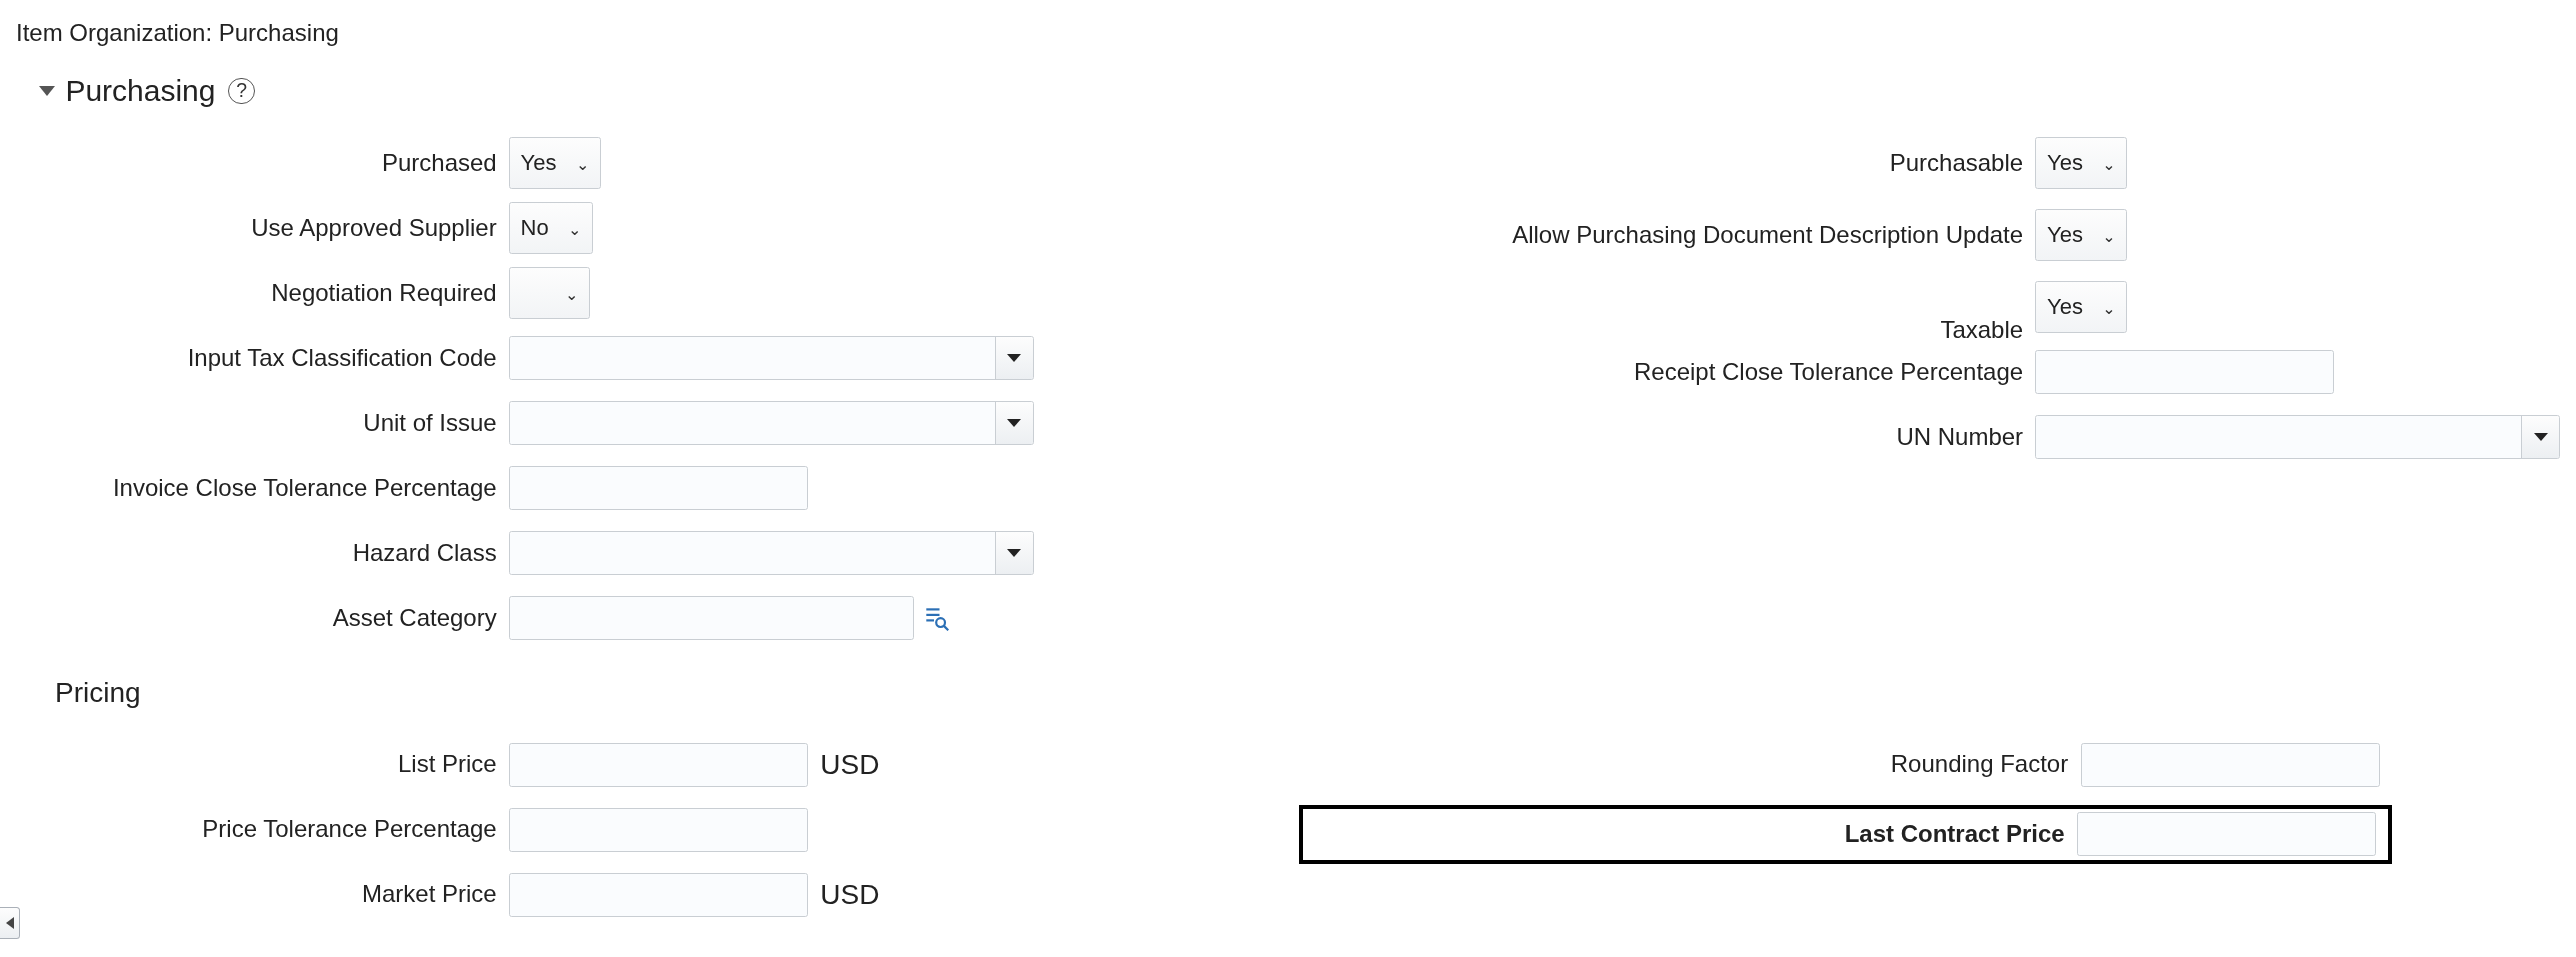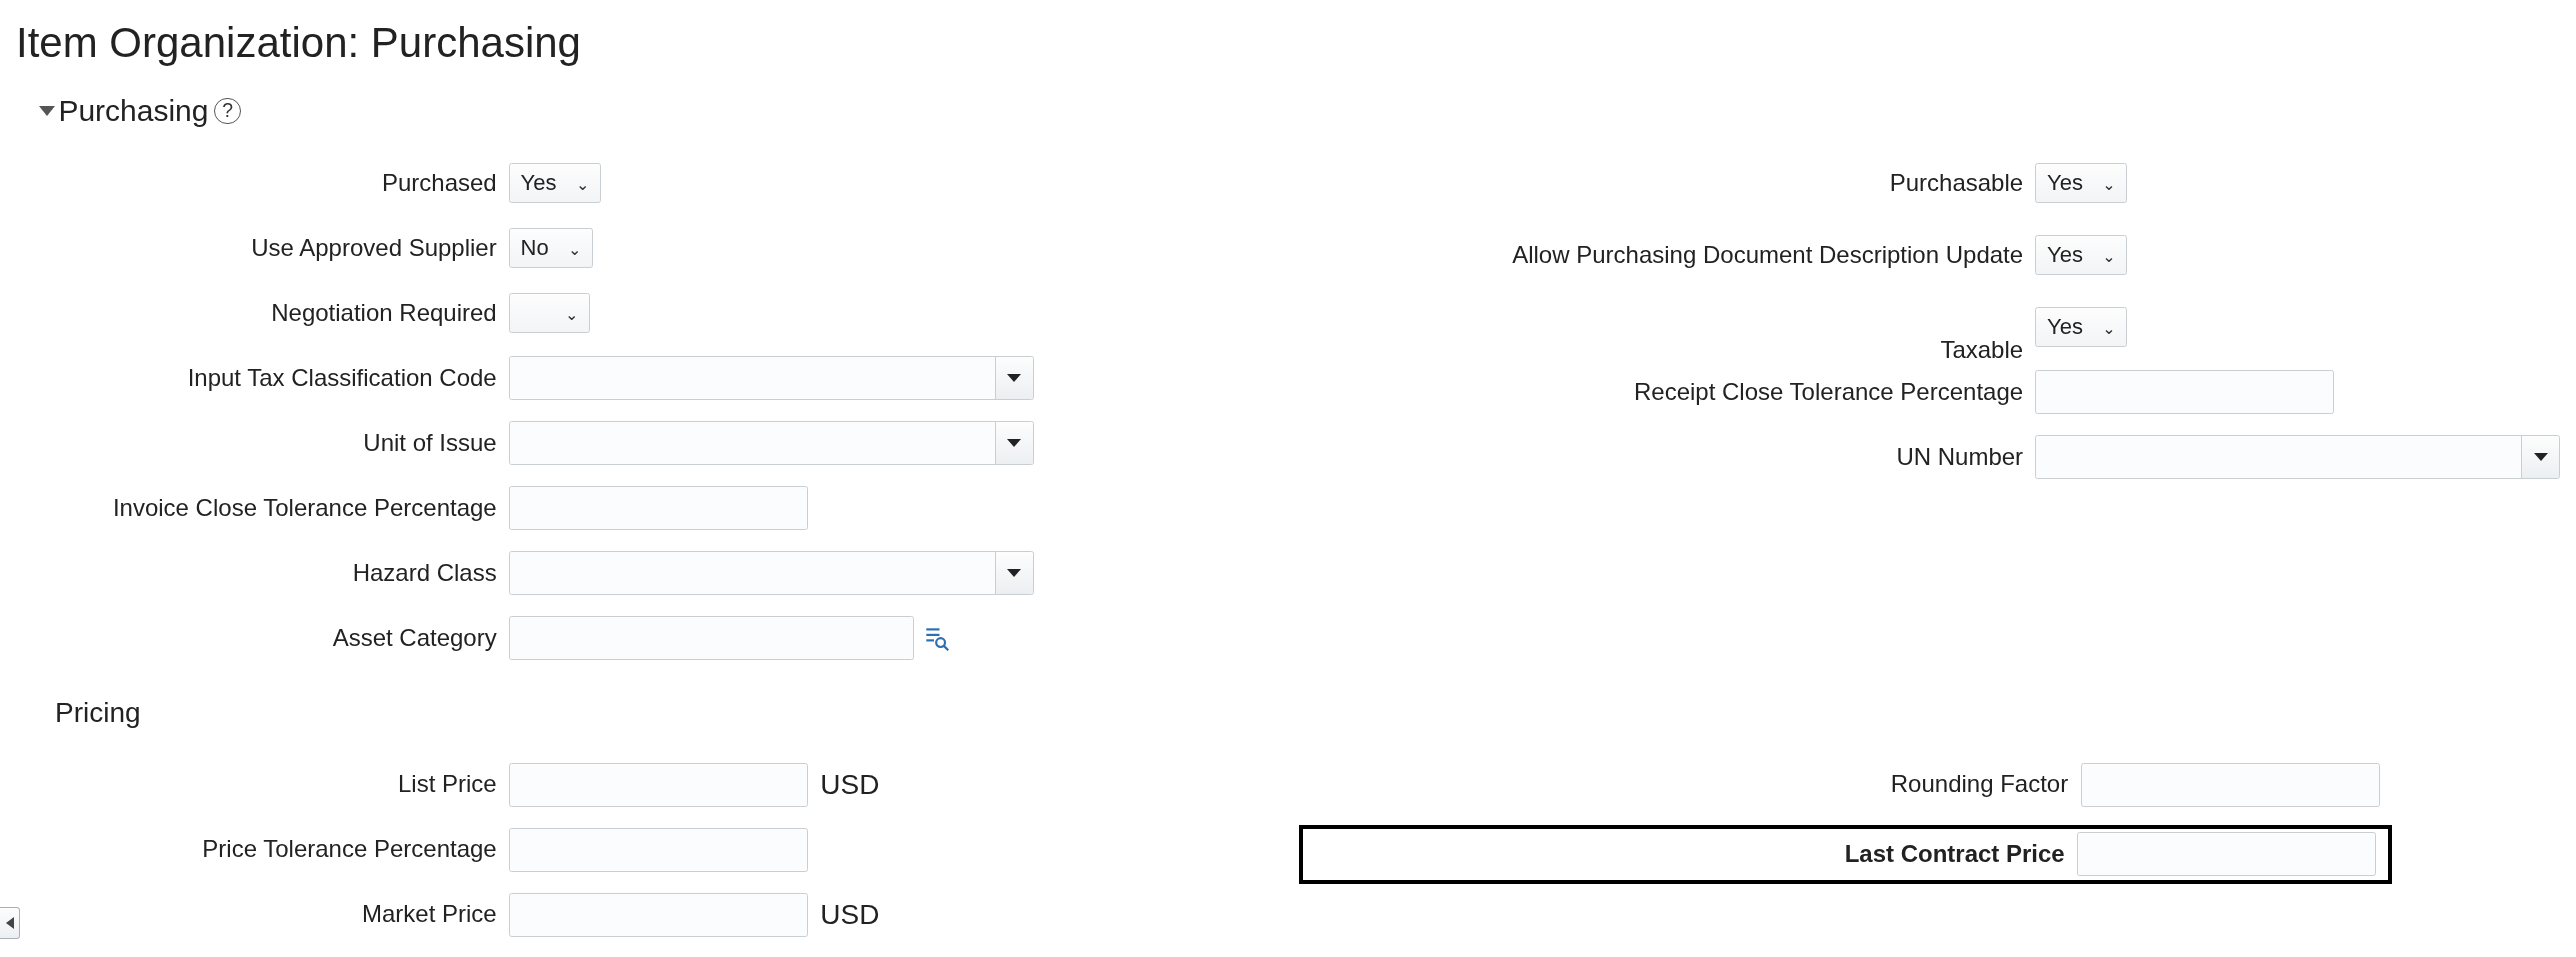--- a/index.html
+++ b/index.html
@@ -9,29 +9,29 @@
     font-family: "Helvetica Neue", Arial, sans-serif;
     font-size: 22px;
     color: #111;
     width: 2576px;
   }
   .page {
     padding: 8.8px 16px 35px 16px;
     box-sizing: border-box;
   }
   .page-title {
-    font-size: 42px;
+    font-size: 24px;
     color: #222;
     margin: 10.6px 0 26.4px 0;
     font-weight: 400;
   }
   .section-header {
     display: flex;
     align-items: center;
-    gap: 6px;
+    gap: 13px;
     margin: 0 0 23px 26.4px;
   }
   .section-header .triangle {
     width: 0; height: 0;
     border-left: 10.6px solid #555;
     border-top: 8px solid transparent;
     border-bottom: 8px solid transparent;
     transform: rotate(90deg);
   }
   .section-header .title {
@@ -82,21 +82,21 @@
   
   .select-sm, .select-md, .text-sm, .text-md, .combo {
     background: linear-gradient(to bottom, #fdfdfd, #f2f4f6);
     border: 0.9px solid #c9ced3;
     border-radius: 2.6px;
     box-sizing: border-box;
     font-size: 22px;
     color: #222;
   }
   .select-sm {
-    height: 40px;
+    height: 52px;
     display: inline-flex;
     align-items: center;
   }
   .select-sm .val {
     padding: 0 8.8px 0 10.6px;
   }
   .select-sm .arrow {
     padding: 0 10.6px;
   }
   .combo {

